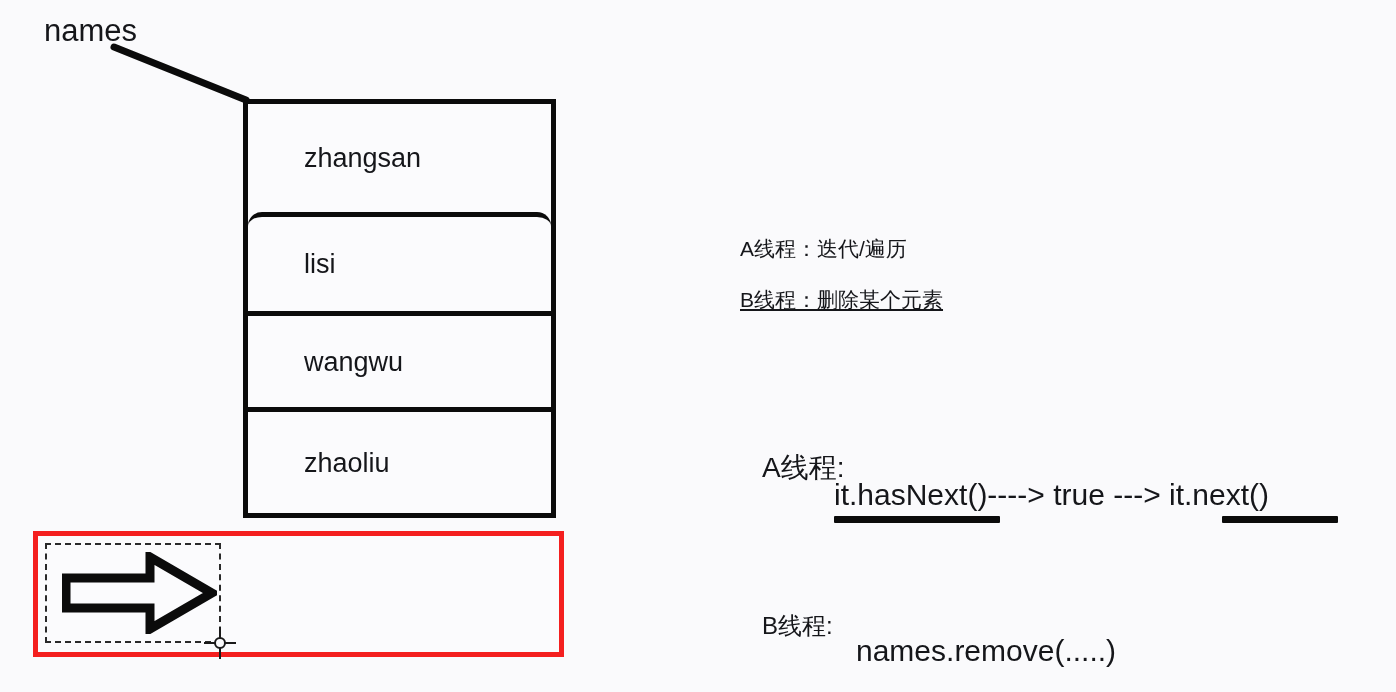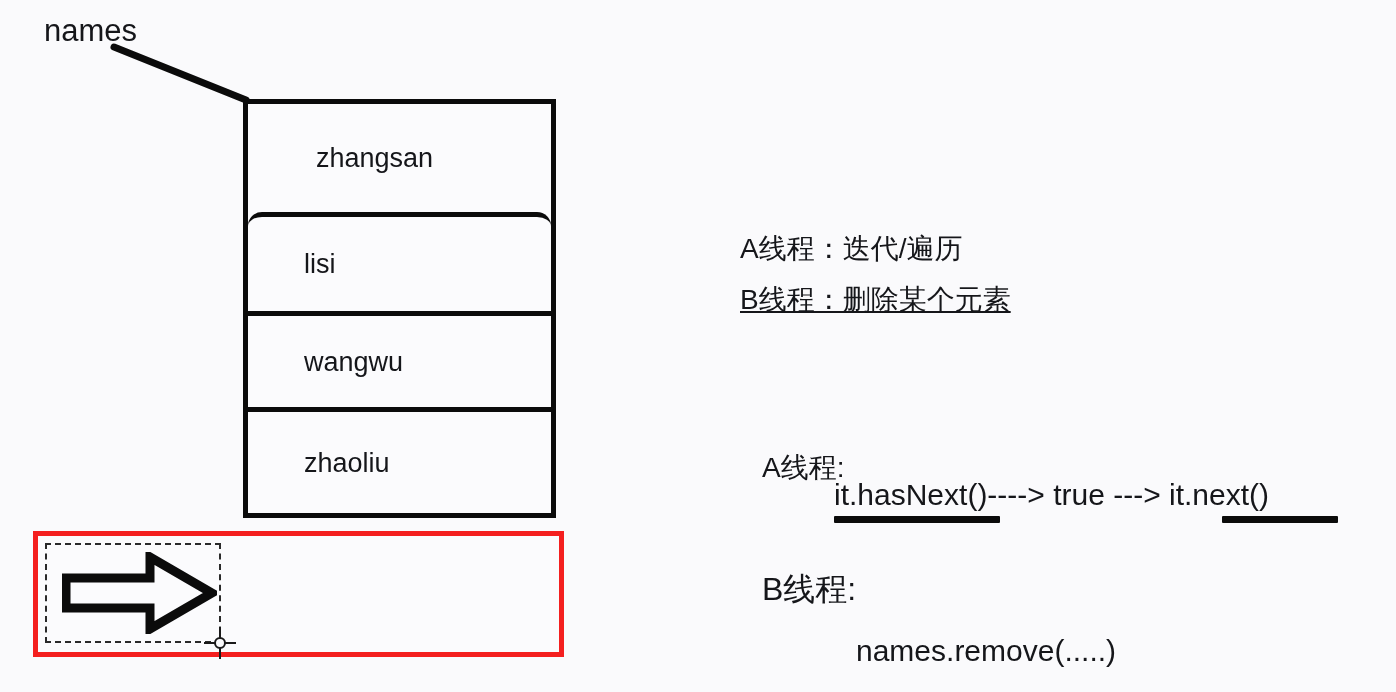--- a/index.html
+++ b/index.html
@@ -60,21 +60,21 @@
     display: flex;
     align-items: center;
   }
   .list-row .cell-text {
     font-size: 27px;
     line-height: 30px;
     color: #15161a;
     padding-left: 56px;
     white-space: nowrap;
   }
-  .row-0 { top: 0px;   height: 108px; padding-left: 12px; }
+  .row-0 { top: 0px;   height: 108px; }
   .row-1 { top: 108px; height: 99px;  border-top: 5px solid #0b0b0b; border-radius: 14px; }
   .row-2 { top: 207px; height: 96px;  border-top: 5px solid #0b0b0b; }
   .row-3 { top: 303px; height: 106px; border-top: 5px solid #0b0b0b; }
 
   
   .red-frame {
     position: absolute;
     left: 33px;
     top: 531px;
     width: 531px;
@@ -103,30 +103,30 @@
     position: absolute;
     left: 203px;
     top: 626px;
     width: 34px;
     height: 34px;
   }
 
   
   .note {
     position: absolute;
-    font-size: 28px;
+    font-size: 21px;
     line-height: 32px;
     color: #15161a;
     white-space: nowrap;
   }
   .note-thread-a  { left: 740px; top: 233px; }
   .note-thread-b  { left: 740px; top: 284px; text-decoration: underline; }
 
   .heading-a { left: 762px; top: 424px; font-size: 28px; margin-top: 28px; }
-  .heading-b { left: 762px; top: 573px; font-size: 32px; }
+  .heading-b { left: 762px; top: 610px; font-size: 24px; }
 
   .code-line {
     position: absolute;
     white-space: nowrap;
     font-size: 30px;
     line-height: 34px;
     color: #15161a;
   }
   .code-a { left: 834px; top: 478px; }
   .code-b { left: 848px; top: 634px; margin-left: 8px; }

